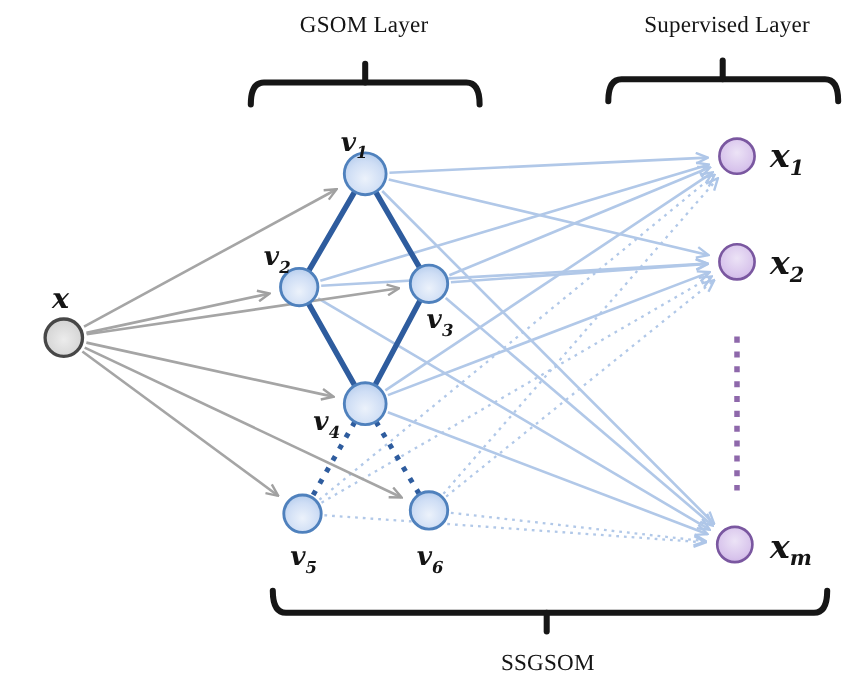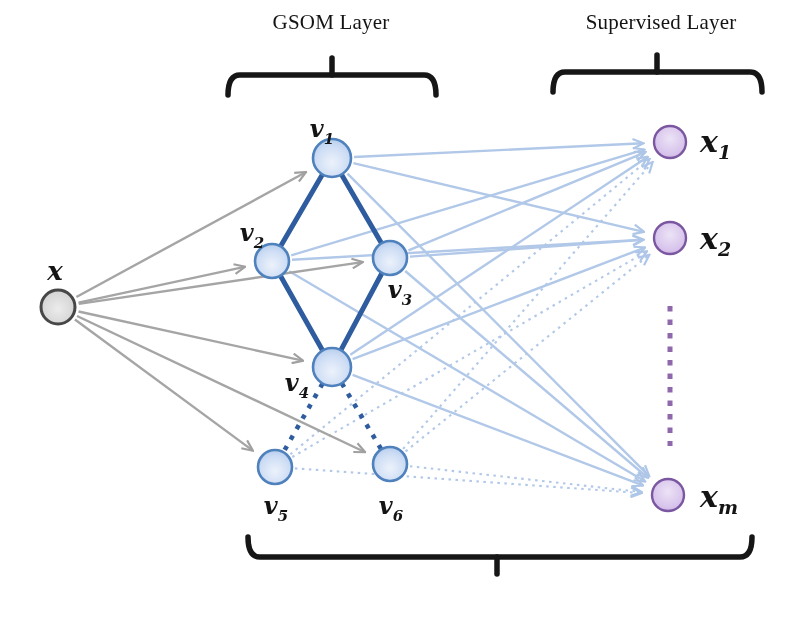--- a/index.html
+++ b/index.html
@@ -23,20 +23,21 @@
   #cap-ssgsom{left:498px;top:590px;}
   svg{position:absolute;left:0;top:0;}
 </style>
 </head>
 <body>
 
 <div class="stage">
 
   <div class="caption" id="cap-gsom">GSOM Layer</div>
   <div class="caption" id="cap-sup">Supervised Layer</div>
+  <div class="caption" id="cap-ssgsom">SSGSOM</div>
 
   <svg id="diagram" width="787" height="624" viewBox="0 0 787 624">
     <defs>
       <radialGradient id="g-blue" cx="50%" cy="62%" r="75%">
         <stop offset="0%" stop-color="#ecf2fb"></stop>
         <stop offset="55%" stop-color="#cfdef5"></stop>
         <stop offset="100%" stop-color="#a9c4e8"></stop>
       </radialGradient>
       <radialGradient id="g-gray" cx="50%" cy="55%" r="75%">
         <stop offset="0%" stop-color="#ececec"></stop>

